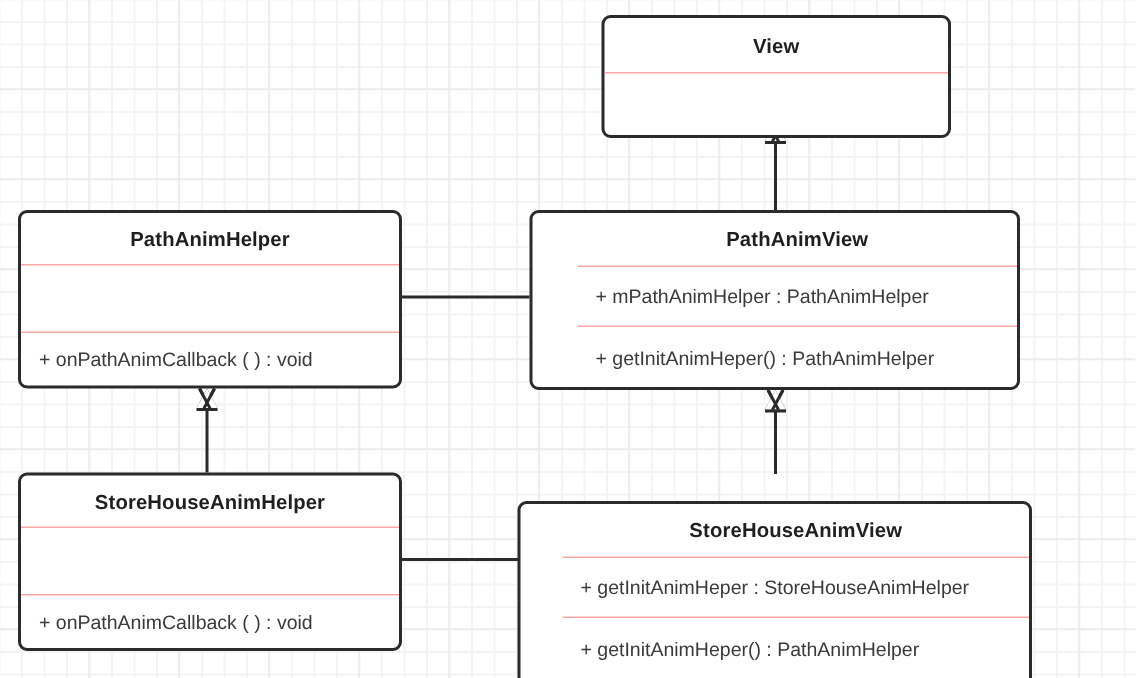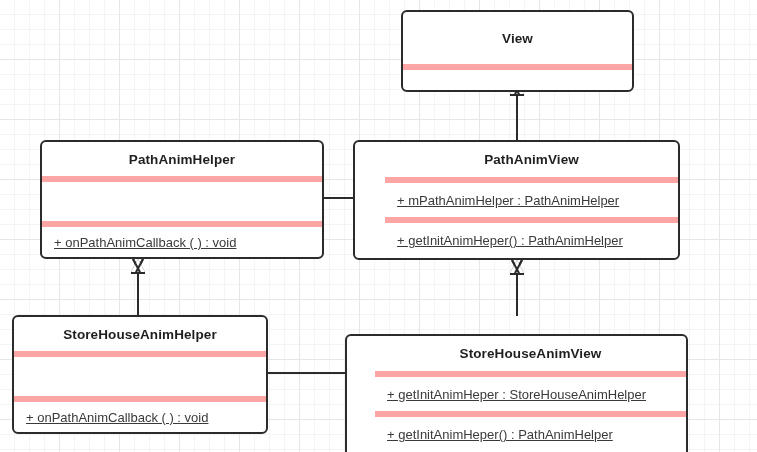--- a/index.html
+++ b/index.html
@@ -53,22 +53,21 @@
   .uml-row.member {
     justify-content: flex-start;
     padding-left: 12px;
     font-size: 13px;
     color: #3a3a3a;
   }
   .uml-row.empty {
     padding: 0;
   }
   .uml-div {
-    border-top: 6px solid #fca5a5;
-    text-decoration: underline;
+    border-top: 1px solid #fca5a5;
   }
 
   
   .edge-line {
     position: absolute;
     background: #2b2b2b;
   }
   .edge-v { width: 2px; }
   .edge-h { height: 2px; }
 
@@ -123,25 +122,25 @@
 
   <div class="edge-line edge-v" style="left:516px; top:272px; height:44px;"></div>
   <div class="arrow-up" style="left:510px; top:260px;"></div>
   <div class="arrow-base" style="left:510px; top:273px;"></div>
 
   <div class="edge-line edge-h" style="left:268px; top:197px; width:85px;"></div>
 
   <div class="edge-line edge-h" style="left:268px; top:372px; width:79px;"></div>
 
   <div class="uml-class" style="left:401px; top:10px; width:233px; height:82px;">
-    <div class="uml-row title" style="height:52px;">View</div>
+    <div class="uml-row title" style="height:36px;">View</div>
     <div class="uml-row empty uml-div" style="height:42px;"></div>
   </div>
 
-  <div class="uml-class" style="left:12px; top:140px; width:284px; height:119px;margin-left:28px;">
+  <div class="uml-class" style="left:12px; top:140px; width:256px; height:119px;">
     <div class="uml-row title" style="height:34px;">PathAnimHelper</div>
     <div class="uml-row empty uml-div" style="height:45px;"></div>
     <div class="uml-row member uml-div" style="height:36px;">+ onPathAnimCallback (  )  : void</div>
   </div>
 
   <div class="uml-class" style="left:353px; top:140px; width:327px; height:120px;padding-left:30px;">
     <div class="uml-row title" style="height:35px;">PathAnimView</div>
     <div class="uml-row member uml-div" style="height:40px;">+ mPathAnimHelper : PathAnimHelper</div>
     <div class="uml-row member uml-div" style="height:41px;">+ getInitAnimHeper() : PathAnimHelper</div>
   </div>

